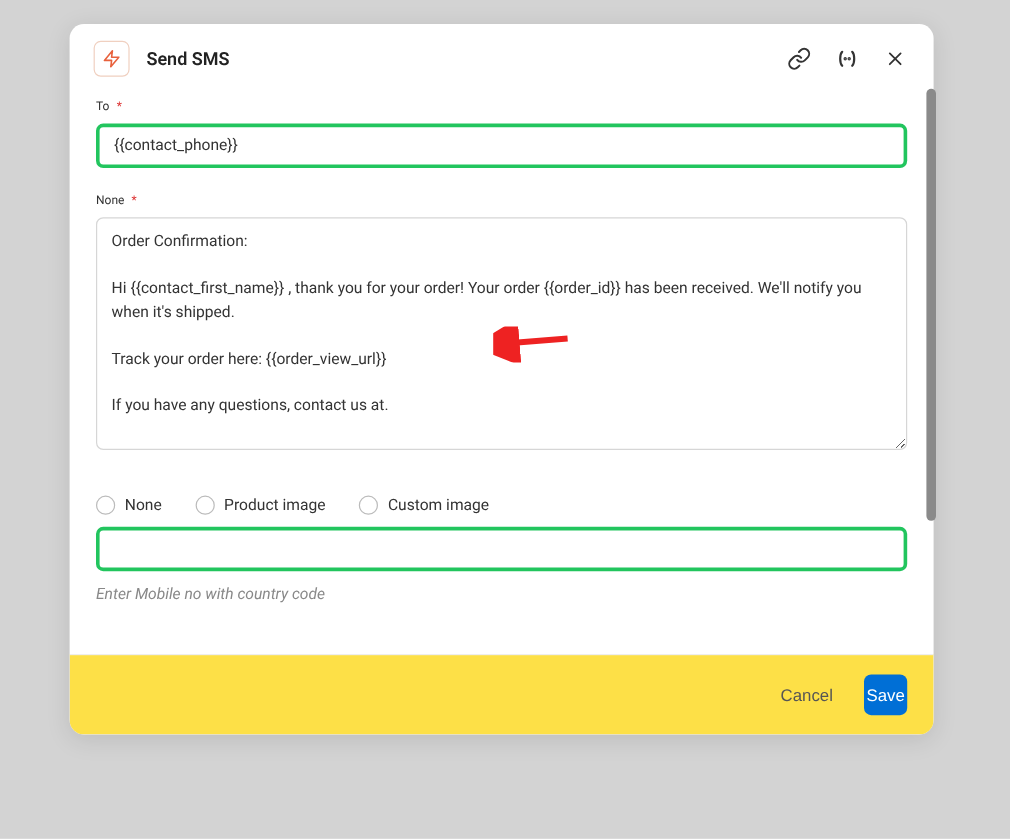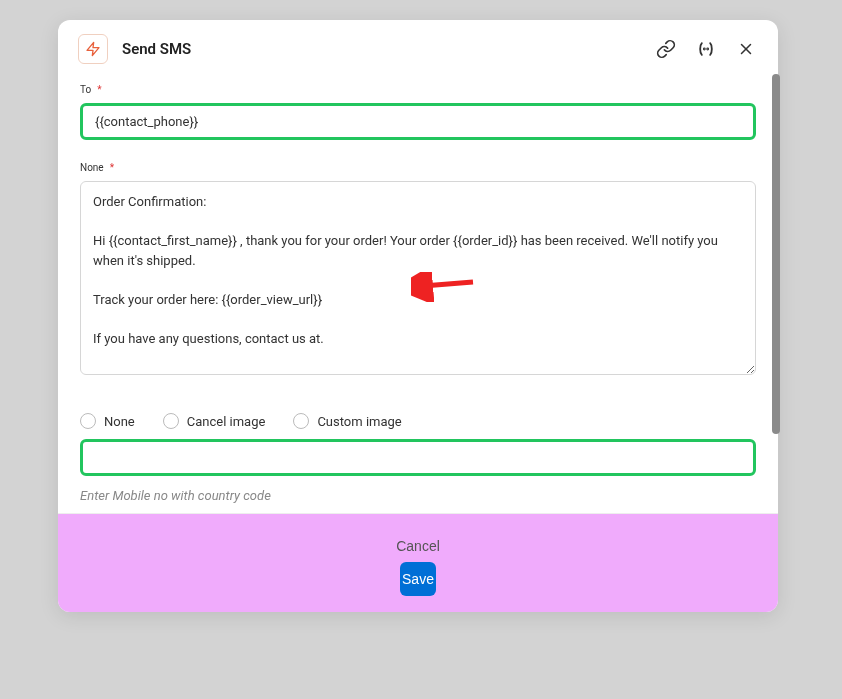--- a/index.html
+++ b/index.html
@@ -143,23 +143,23 @@
       font-size: 13px;
       font-weight: 600;
       color: #222;
       margin-bottom: 8px;
     }
     .footer {
       border-top: 1px solid #eee;
       padding: 16px 22px;
       display: flex;
       justify-content: flex-end;
-      align-items: center;
-      background: #f0abfc;
-      flex-direction: column;
+      gap: 16px;
+      align-items: center;
+      background: #fde047;
     }
     .btn-cancel {
       background: none;
       border: none;
       color: #555;
       font-size: 14px;
       cursor: pointer;
       padding: 8px 10px;
     }
     .btn-save {
@@ -233,21 +233,21 @@
 
 If you have any questions, contact us at.</textarea>
 
     <div class="radio-group">
       <label class="radio-item">
         <span class="radio-circle"></span>
         <span>None</span>
       </label>
       <label class="radio-item">
         <span class="radio-circle"></span>
-        <span>Cancel image</span>
+        <span>Product image</span>
       </label>
       <label class="radio-item">
         <span class="radio-circle"></span>
         <span>Custom image</span>
       </label>
     </div>
 
     <input class="text-input" style="margin-bottom: 10px;" type="text" value="">
     <div class="helper-text" style="margin-bottom:0">Enter Mobile no with country code</div>
   </div>

